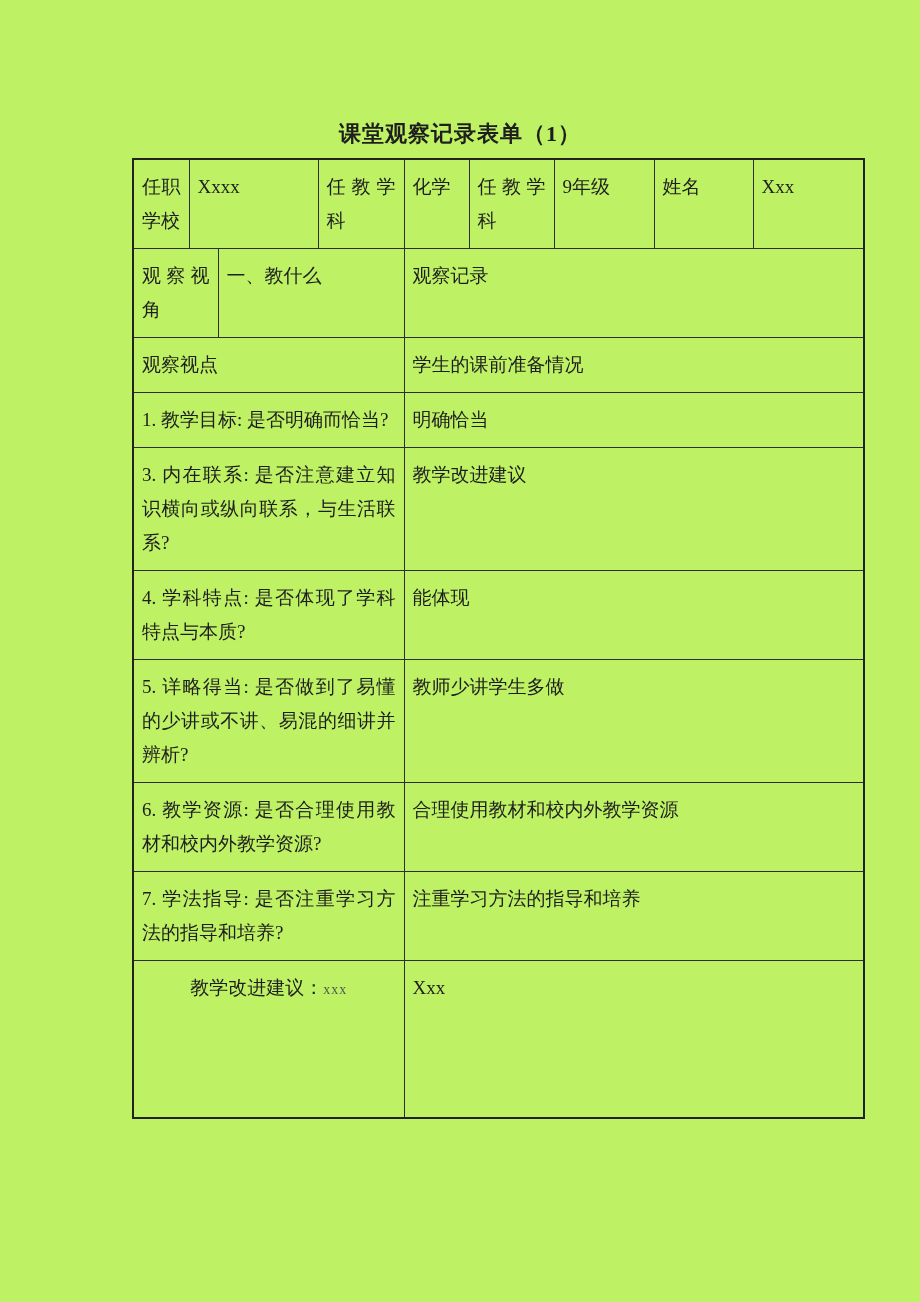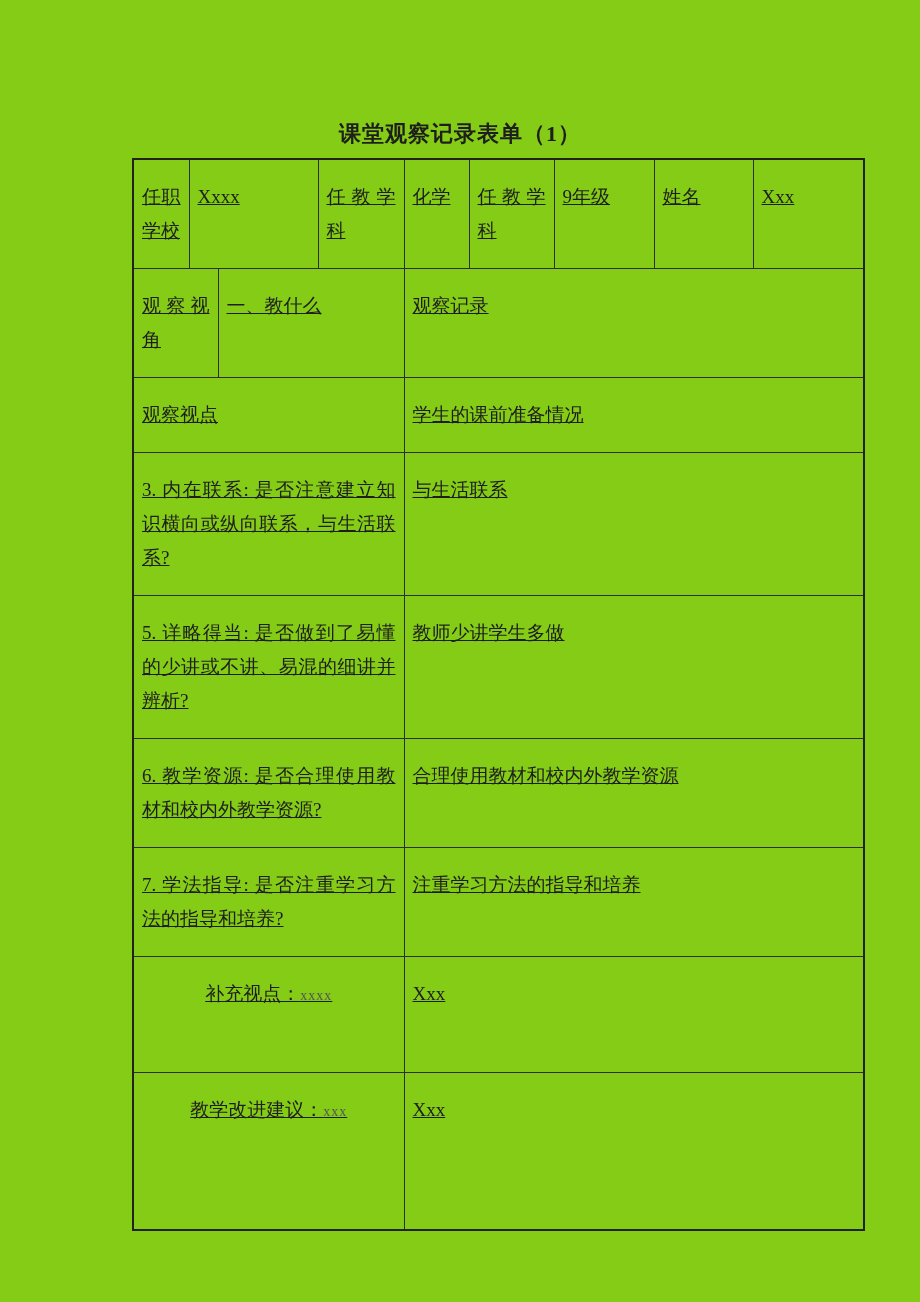--- a/index.html
+++ b/index.html
@@ -1,21 +1,21 @@
 <!DOCTYPE html>
 <html><head>
 <meta charset="utf-8">
 <style>
   * { margin: 0; padding: 0; box-sizing: border-box; }
   html, body { background: #ffffff; }
   .page {
     position: relative;
     width: 920px;
     height: 1302px;
-    background: #84cc16;
+    background: #bef264;
     font-family: "Liberation Serif", "DejaVu Serif", serif;
     color: #1e1e1e;
   }
   .doc-title {
     position: absolute;
     top: 119px;
     left: 0;
     width: 920px;
     text-align: center;
     font-size: 22px;
@@ -27,25 +27,24 @@
     left: 132px;
     top: 158px;
     width: 731px;
     border-collapse: collapse;
     table-layout: fixed;
     border: 2px solid #222222;
   }
   table.obs-table td {
     border: 1.5px solid #2e2e2e;
     vertical-align: top;
-    padding: 20px 8px;
+    padding: 10px 8px;
     font-size: 19px;
     line-height: 34px;
     overflow: hidden;
-    text-decoration: underline;
   }
   td.hdr {
     text-align: justify;
     padding-top: 7px;
   }
   td.val {
     padding-top: 7px;
   }
   td.question {
     text-align: justify;
@@ -117,47 +116,51 @@
       <td class="hdr" colspan="2">观察视角</td>
       <td class="val" colspan="2">一、教什么</td>
       <td class="record-header" colspan="5">观察记录</td>
     </tr>
 
     <tr class="r3">
       <td class="question" colspan="4">观察视点</td>
       <td class="record" colspan="5">学生的课前准备情况</td>
     </tr>
 
+    <tr class="r4">
+      <td class="question" colspan="4">1. 教学目标: 是否明确而恰当?</td>
+      <td class="record" colspan="5">明确恰当</td>
+    </tr>
 
 
     <tr class="r6">
       <td class="question" colspan="4">3. 内在联系: 是否注意建立知识横向或纵向联系，与生活联系?</td>
-      <td class="record" colspan="5">与生活联系</td>
+      <td class="record" colspan="5">教学改进建议</td>
     </tr>
 
+    <tr class="r7">
+      <td class="question" colspan="4">4. 学科特点: 是否体现了学科特点与本质?</td>
+      <td class="record" colspan="5">能体现</td>
+    </tr>
 
     <tr class="r8">
       <td class="question" colspan="4">5. 详略得当: 是否做到了易懂的少讲或不讲、易混的细讲并辨析?</td>
       <td class="record" colspan="5">教师少讲学生多做</td>
     </tr>
 
     <tr class="r9">
       <td class="question" colspan="4">6. 教学资源: 是否合理使用教材和校内外教学资源?</td>
       <td class="record" colspan="5">合理使用教材和校内外教学资源</td>
     </tr>
 
     <tr class="r10">
       <td class="question" colspan="4">7. 学法指导: 是否注重学习方法的指导和培养?</td>
       <td class="record" colspan="5">注重学习方法的指导和培养</td>
     </tr>
 
-    <tr class="r11">
-      <td class="tall-label" colspan="4"><span>补充视点：</span><span class="small-x">xxxx</span></td>
-      <td class="record" colspan="5">Xxx</td>
-    </tr>
 
     <tr class="r12">
       <td class="tall-label" colspan="4"><span>教学改进建议：</span><span class="small-x">xxx</span></td>
       <td class="record" colspan="5">Xxx</td>
     </tr>
 
   </tbody>
     </table>
 </div>
 

